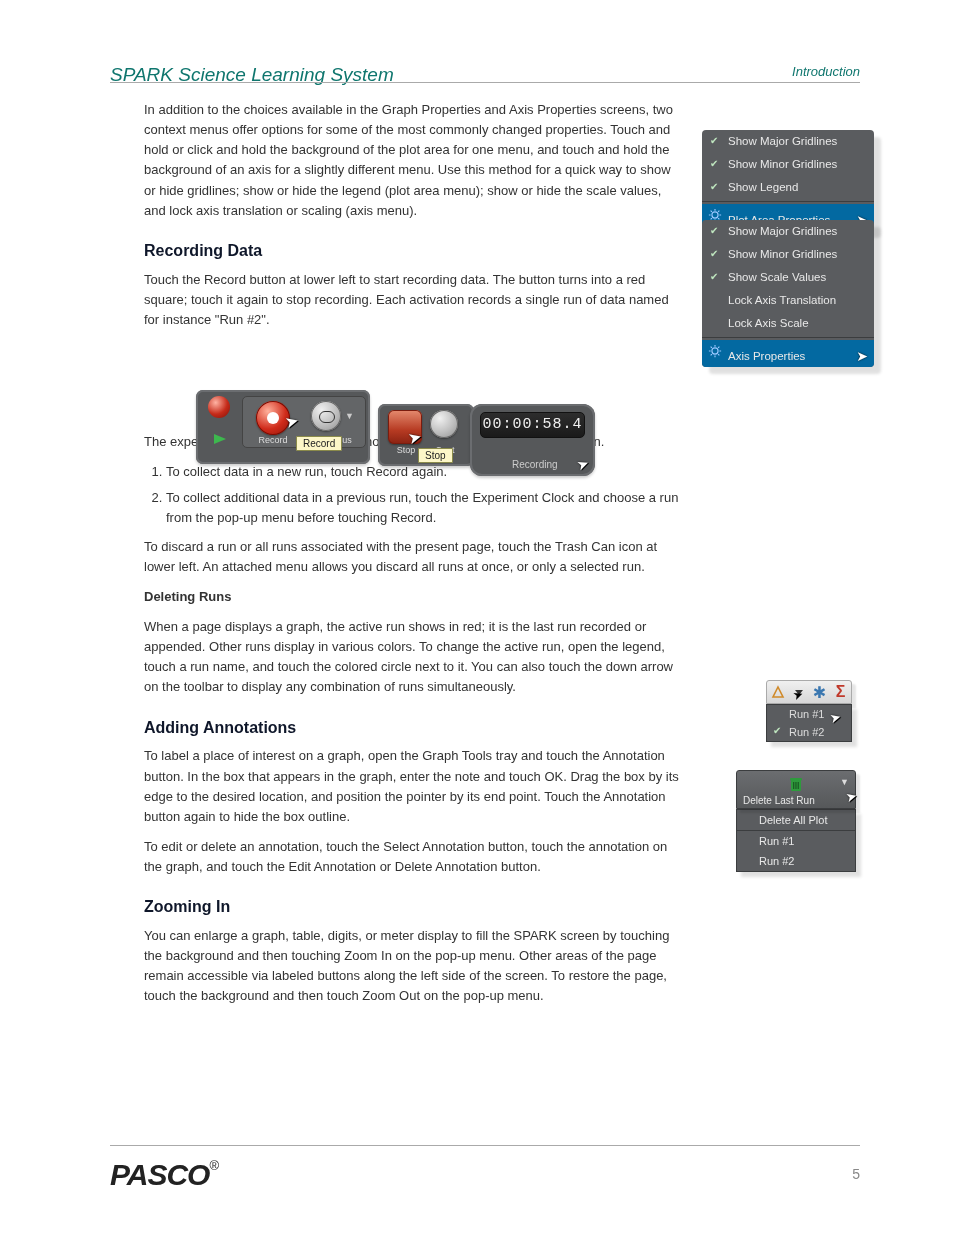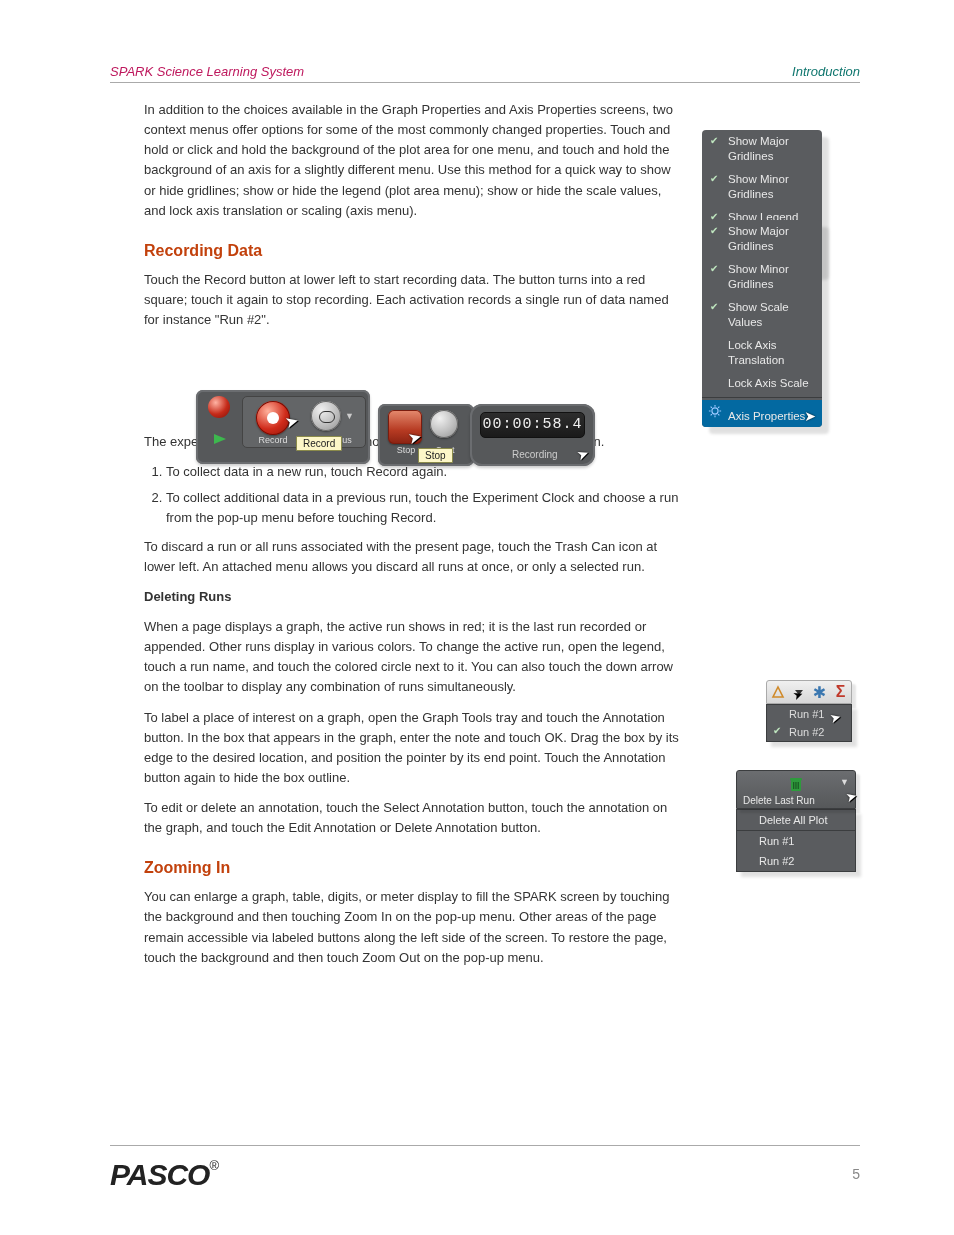--- a/index.html
+++ b/index.html
@@ -22,22 +22,22 @@
     right: 94px;
     height: 0;
     border-top: 1px solid #aaa;
   }
   .hr-top { top: 82px; }
   .hr-bottom { top: 1145px; }
   .header-left {
     position: absolute;
     top: 64px;
     left: 110px;
-    font-size: 13px;
-    color: #be185d;
+    font-size: 19px;
+    color: #0f766e;
     font-style: italic;
   }
   .header-right {
     position: absolute;
     top: 64px;
     right: 94px;
     font-size: 13px;
     color: #0f766e;
     font-style: italic;
   }
@@ -48,36 +48,36 @@
     width: 540px;
     font-size: 13px;
     color: #333;
     line-height: 1.55;
   }
   .content p { margin: 0 0 10px 0; }
   .content h3 {
     font-size: 16px;
     font-weight: bold;
     margin: 18px 0 6px 0;
-    color: #c2410c;
+    color: #0f172a;
   }
   .content ol { margin: 4px 0 8px 22px; padding: 0; }
   .content li { margin-bottom: 6px; }
   .content .bold { font-weight: bold; }
 
   
   .ctx-menu {
     position: absolute;
     background: #5a5c5f;
     color: #e8e8e8;
     font-size: 11.5px;
     border-radius: 4px;
     box-shadow: 7px 7px 3px rgba(0,0,0,0.12);
     overflow: hidden;
-    width: 120px;
+    width: 172px;
   }
   .ctx-item {
     padding: 4px 6px 4px 26px;
     position: relative;
     line-height: 15px;
   }
   .ctx-item.checked::before {
     content: "✔";
     position: absolute;
     left: 8px;
@@ -116,21 +116,21 @@
 
   
   .panel {
     position: absolute;
     background: #56585a;
     border-radius: 7px;
     box-shadow: inset 0 0 0 2px #6b6d70, 0 2px 3px rgba(0,0,0,0.2);
   }
   #panel-record { top: 390px; left: 196px; width: 174px; height: 74px; }
   #panel-stop   { top: 404px; left: 378px; width: 96px;  height: 62px; }
-  #panel-timer  { top: 404px; left: 470px; width: 125px; height: 62px; border-radius: 12px; }
+  #panel-timer  { top: 404px; left: 470px; width: 125px; height: 72px; border-radius: 12px; }
 
   .subpanel {
     position: absolute;
     background: #636567;
     border: 1px solid #444;
     border-radius: 5px;
   }
   #subpanel-rec { top: 6px; left: 46px; width: 122px; height: 50px; }
 
   .btn-round {
@@ -403,20 +403,21 @@
     <ol>
       <li>To collect data in a new run, touch Record again.</li>
       <li>To collect additional data in a previous run, touch the Experiment Clock and choose a run from the pop-up menu before touching Record.</li>
     </ol>
 
     <p>To discard a run or all runs associated with the present page, touch the Trash Can icon at lower left. An attached menu allows you discard all runs at once, or only a selected run.</p>
     <p><span class="bold">Deleting Runs</span></p>
 
     <p>When a page displays a graph, the active run shows in red; it is the last run recorded or appended. Other runs display in various colors. To change the active run, open the legend, touch a run name, and touch the colored circle next to it. You can also touch the down arrow on the toolbar to display any combination of runs simultaneously.</p>
 
+    <h3>Adding Annotations</h3>
     <p>To label a place of interest on a graph, open the Graph Tools tray and touch the Annotation button. In the box that appears in the graph, enter the note and touch OK. Drag the box by its edge to the desired location, and position the pointer by its end point. Touch the Annotation button again to hide the box outline.</p>
     <p>To edit or delete an annotation, touch the Select Annotation button, touch the annotation on the graph, and touch the Edit Annotation or Delete Annotation button.</p>
 
     <h3>Zooming In</h3>
     <p>You can enlarge a graph, table, digits, or meter display to fill the SPARK screen by touching the background and then touching Zoom In on the pop-up menu. Other areas of the page remain accessible via labeled buttons along the left side of the screen. To restore the page, touch the background and then touch Zoom Out on the pop-up menu.</p>
   </div>
 
   <div id="panel-record" class="panel">
     <span class="tiny-red"></span>
     <span class="tiny-green"></span>

